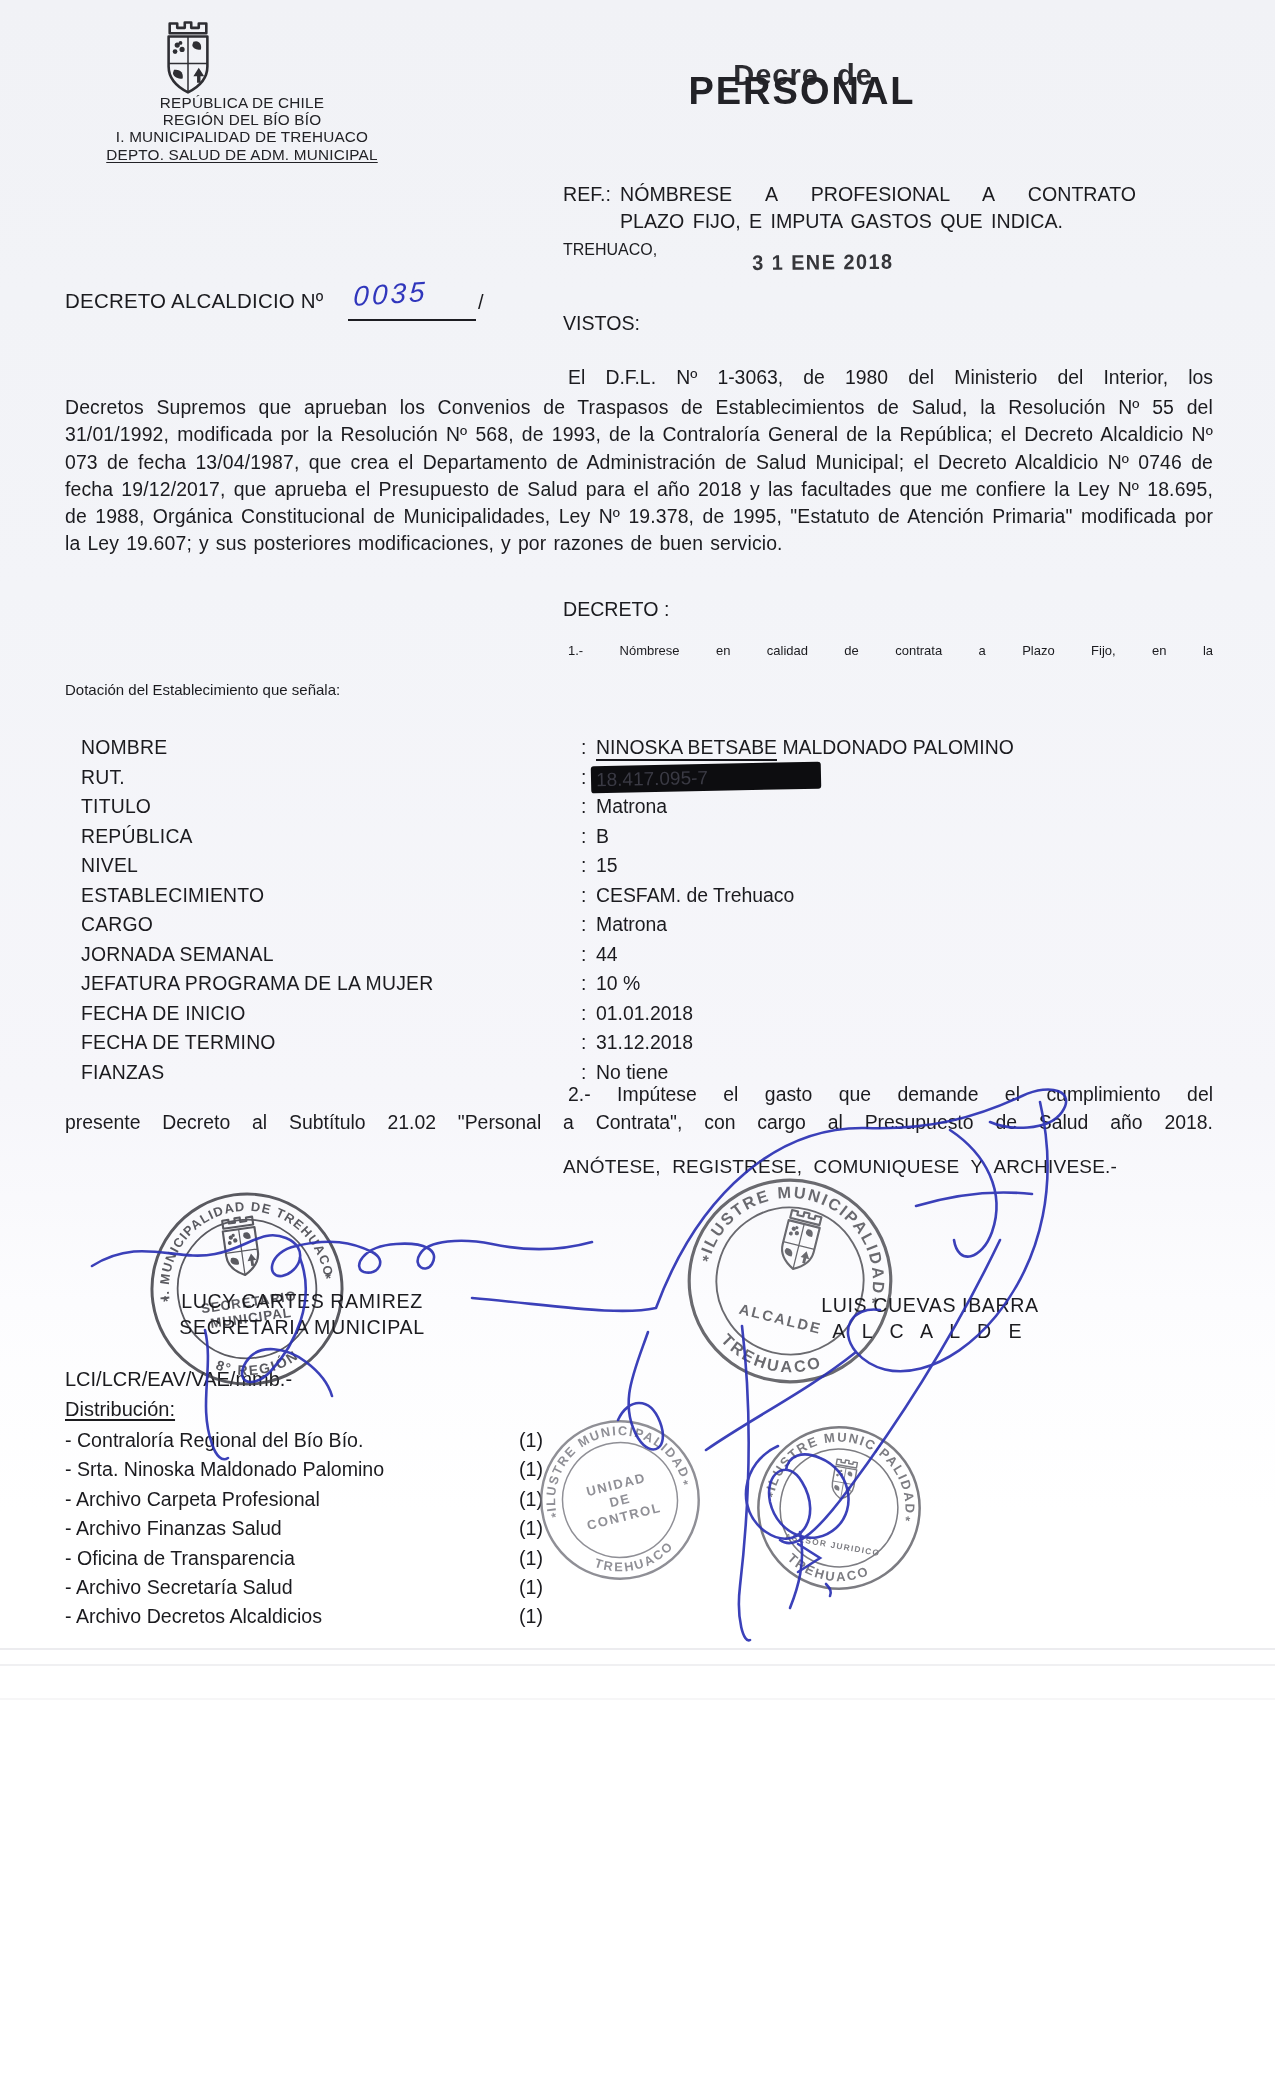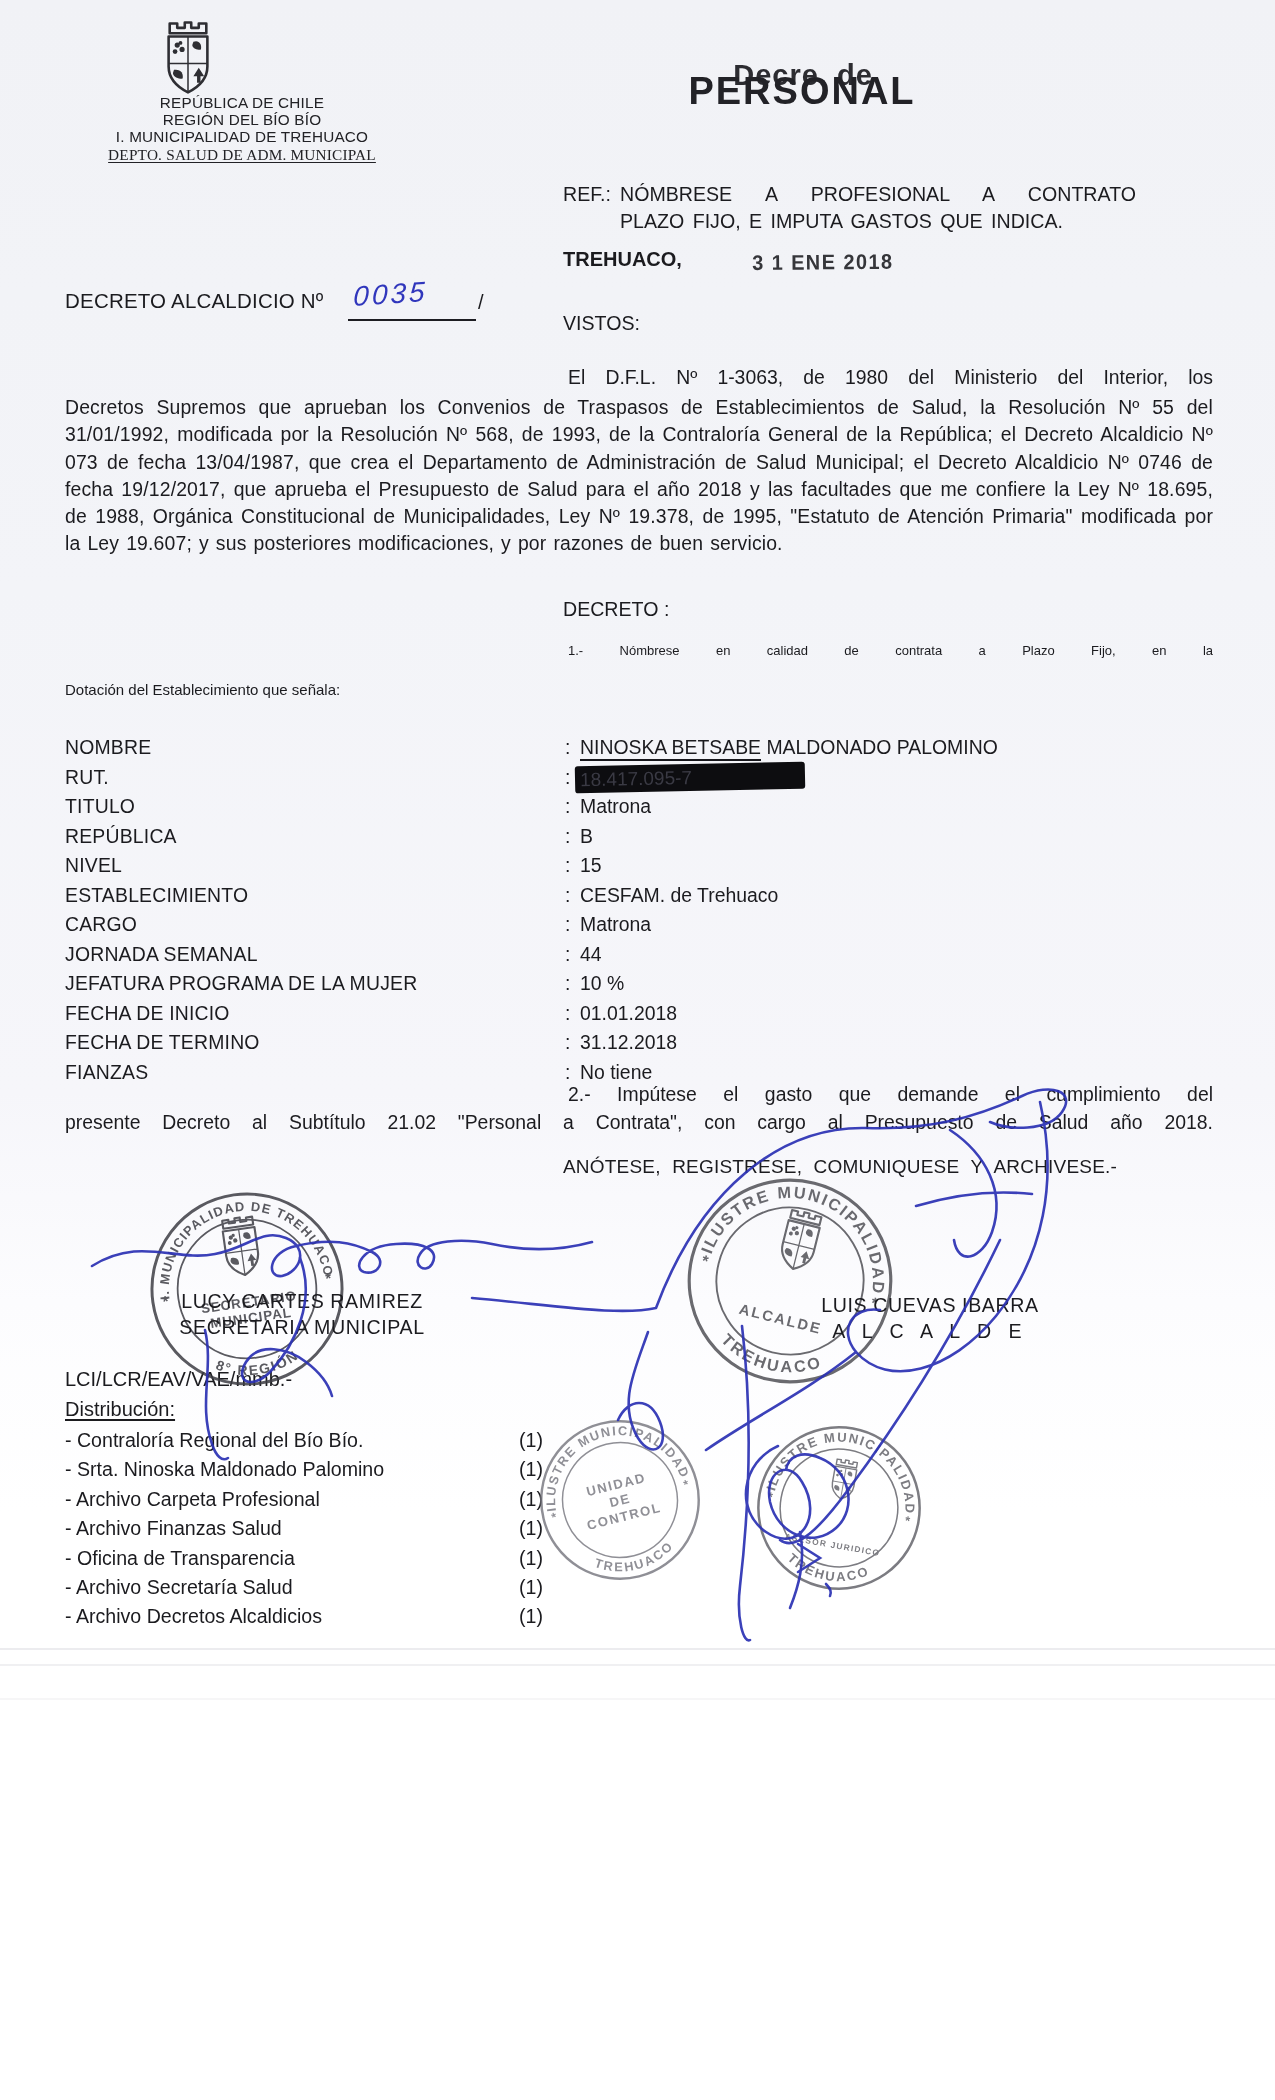--- a/index.html
+++ b/index.html
@@ -4,44 +4,44 @@
 <style>
   html,body{margin:0;padding:0;background:#ffffff;}
   .page{
     position:relative;width:1275px;height:2100px;overflow:hidden;
     background:linear-gradient(180deg,#f1f2f6 0%,#f3f4f8 28%,#f6f6fa 52%,#fcfcfe 62%,#ffffff 72%,#ffffff 100%);
     font-family:"Liberation Sans",sans-serif;color:#1b1b1f;
   }
   .abs{position:absolute;}
   
   .org{left:62px;top:94px;width:360px;text-align:center;font-size:15.3px;line-height:17.2px;font-weight:500;letter-spacing:.2px;color:#222226;}
-  .org .u{text-decoration:underline;text-underline-offset:2px;font-family:Liberation Serif, serif;}
+  .org .u{text-decoration:underline;text-underline-offset:2px;}
   .logo{left:146px;top:16px;width:84px;height:84px;color:#2e2e33;}
   .doctype1{left:683px;top:38px;width:240px;text-align:center;font-size:29px;font-weight:600;letter-spacing:1px;color:#2c2c31;margin-top:21px;}
   .doctype2{left:672px;top:70px;width:260px;text-align:center;font-size:38px;font-weight:700;letter-spacing:2px;color:#222227;}
   
   .ref-label{left:563px;top:183px;font-size:19.6px;font-weight:500;}
   .ref-l1{left:620px;top:183px;width:516px;font-size:19.6px;text-align:justify;text-align-last:justify;}
   .ref-l2{left:620px;top:210px;width:520px;font-size:19.6px;word-spacing:3px;}
-  .place{left:563px;top:248px;font-size:20px;font-weight:700;}
+  .place{left:563px;top:241px;font-size:16px;font-weight:400;}
   .datestamp{left:752px;top:251px;font-size:21px;font-weight:700;letter-spacing:1.5px;color:#26262b;opacity:.92;transform:scaleX(.95) rotate(-.5deg);transform-origin:left top;}
   .decree-label{left:65px;top:289px;font-size:20.5px;font-weight:500;letter-spacing:.2px;}
   .decree-num{left:354px;top:281px;font-size:28px;color:#3036bc;font-style:italic;letter-spacing:3px;transform:rotate(-4deg) skewX(-6deg);transform-origin:left top;}
   .decree-underline{left:348px;top:317px;width:128px;border-bottom:2.5px solid #1d1d22;height:2px;}
   .decree-slash{left:478px;top:291px;font-size:20px;}
   .vistos{left:563px;top:312px;font-size:19.6px;font-weight:500;}
   
   .p-line-right{left:568px;top:366px;width:645px;font-size:19.4px;text-align:justify;text-align-last:justify;}
   .p-rest{left:65px;top:394px;width:1148px;font-size:19.4px;line-height:27.3px;text-align:justify;letter-spacing:.15px;word-spacing:1.5px;}
   .decreto{left:563px;top:598px;font-size:19.6px;font-weight:500;}
   .i1l1{left:568px;top:643px;width:645px;font-size:13px;text-align:justify;text-align-last:justify;}
   .i1l2{left:65px;top:681px;font-size:15px;}
   
   .fields{left:65px;top:736px;width:1150px;}
-  .frow{position:relative;height:29.55px;font-size:19.4px;}
+  .frow{position:relative;height:29.55px;font-size:19.4px;margin-left:16px;}
   .flabel{position:absolute;left:0;letter-spacing:.2px;}
   .fcolon{position:absolute;left:500px;}
   .fval{position:absolute;left:515px;}
   .uline{border-bottom:2px solid #17171c;padding-bottom:1px;}
   .redact{position:absolute;left:510px;top:-2px;width:230px;height:27px;background:#0d0d10;border-radius:3px;transform:rotate(-1.2deg);overflow:hidden;}
   .redact span{color:#3a3a44;font-size:19px;padding-left:5px;line-height:27px;display:block;}
   .i2l1{left:568px;top:1083px;width:645px;font-size:19.4px;text-align:justify;text-align-last:justify;}
   .i2l2{left:65px;top:1111px;width:1148px;font-size:19.4px;text-align:justify;text-align-last:justify;}
   .closing{left:563px;top:1156px;font-size:19px;word-spacing:6px;letter-spacing:.2px;}
   

